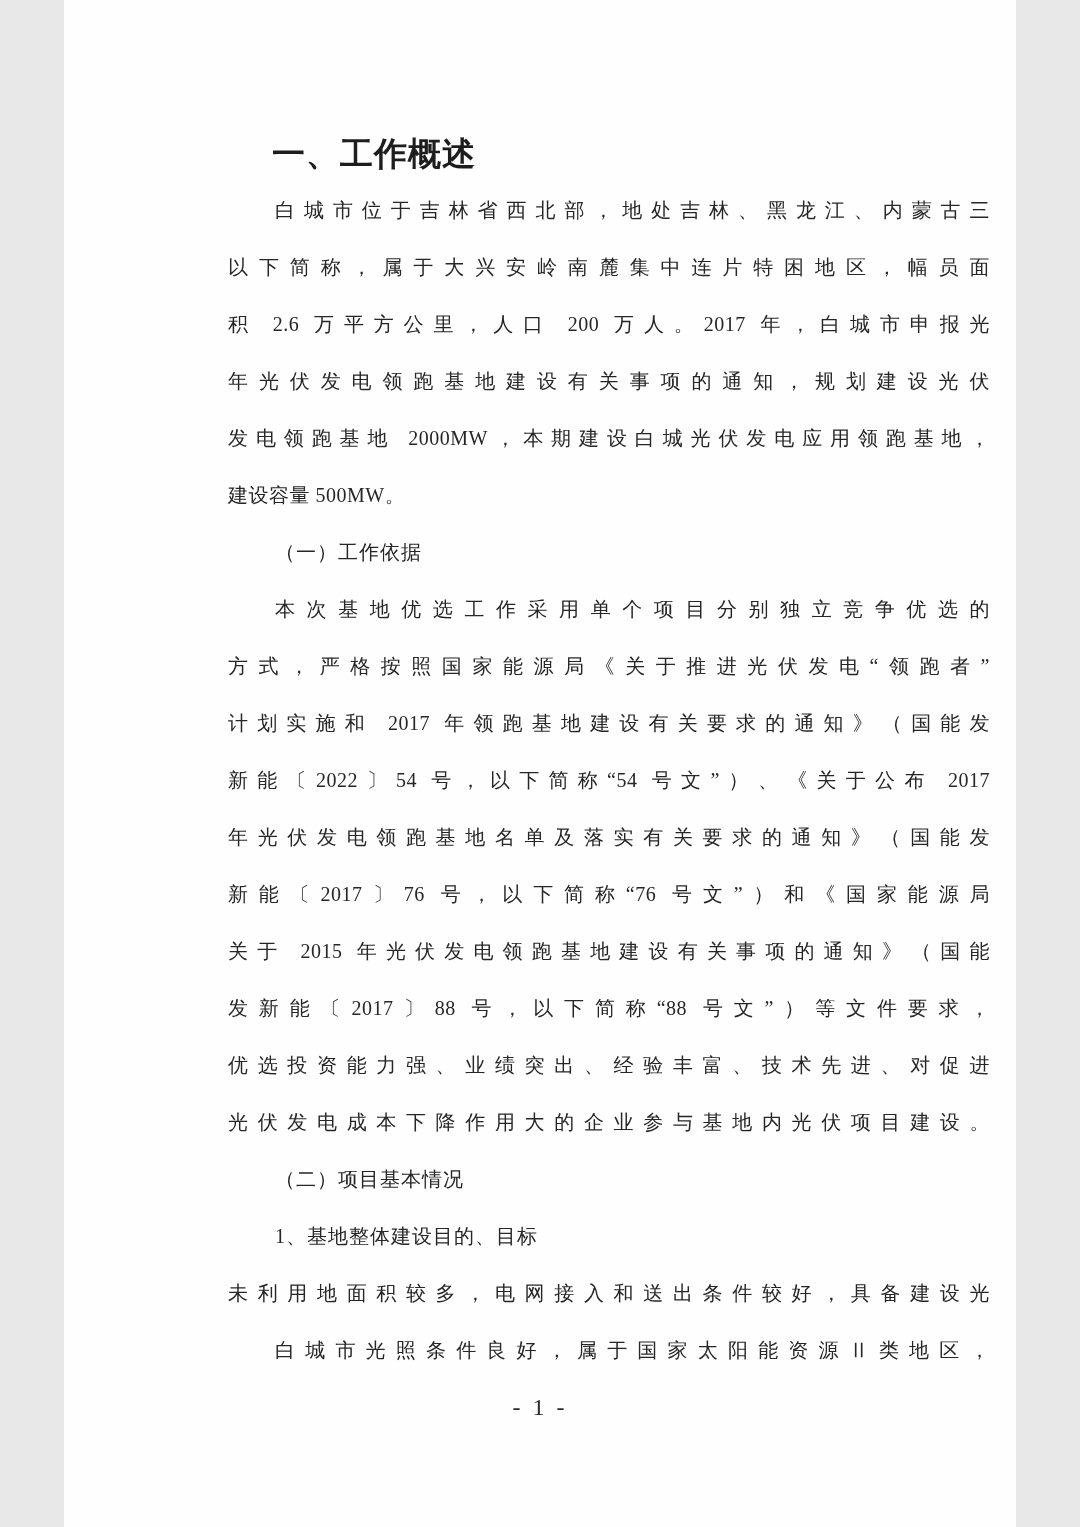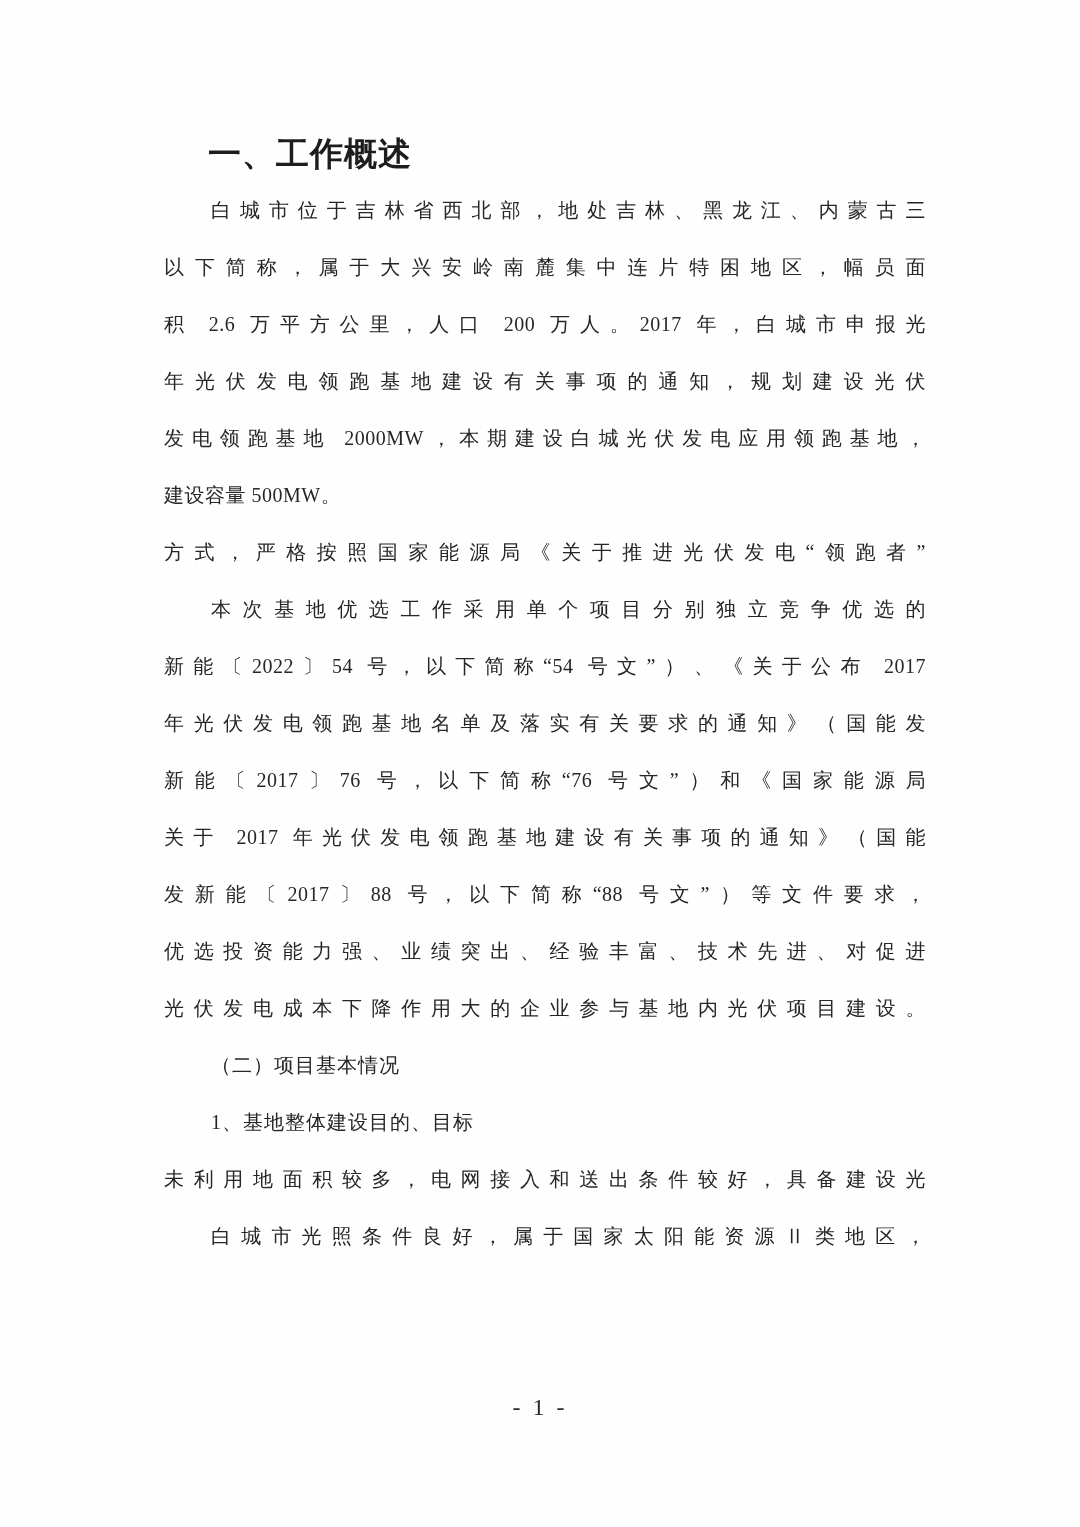--- a/index.html
+++ b/index.html
@@ -1,19 +1,19 @@
 <!DOCTYPE html>
 <html lang="zh"><head>
 <meta charset="utf-8">
 <style>
   html,body { margin:0; padding:0; }
   body { background:#e8e8e8; }
   .page {
     position:relative;
-    width:1080px; height:1527px;
+    width:952px; height:1527px;
     margin:0 auto;
     background:#fefefe;
     color:#262626;
     font-family:"Liberation Serif", serif;
     overflow:hidden;
   }
   .content {
     position:absolute;
     top:125px; left:164px;
     width:762px;
@@ -57,26 +57,28 @@
 
 <div class="page">
   <div class="content">
       <div class="line title">一、工作概述</div>
       <div class="line body indent justify">白城市位于吉林省西北部，地处吉林、黑龙江、内蒙古三</div>
       <div class="line body justify">以下简称，属于大兴安岭南麓集中连片特困地区，幅员面</div>
       <div class="line body justify">积 2.6 万平方公里，人口 200 万人。2017 年，白城市申报光</div>
       <div class="line body justify">年光伏发电领跑基地建设有关事项的通知，规划建设光伏</div>
       <div class="line body justify">发电领跑基地 2000MW，本期建设白城光伏发电应用领跑基地，</div>
       <div class="line body">建设容量 500MW。</div>
+      <div class="line h2">（一）工作依据</div>
+      <div class="line body indent justify">本次基地优选工作采用单个项目分别独立竞争优选的</div>
       <div class="line body justify">方式，严格按照国家能源局《关于推进光伏发电“领跑者”</div>
-      <div class="line body indent justify">本次基地优选工作采用单个项目分别独立竞争优选的</div>
+      <div class="line body justify">计划实施和 2017 年领跑基地建设有关要求的通知》（国能发</div>
       <div class="line body justify">新能〔2022〕54 号，以下简称“54 号文”）、《关于公布 2017</div>
       <div class="line body justify">年光伏发电领跑基地名单及落实有关要求的通知》（国能发</div>
       <div class="line body justify">新能〔2017〕76 号，以下简称“76 号文”）和《国家能源局</div>
-      <div class="line body justify">关于 2017 年光伏发电领跑基地建设有关事项的通知》（国能</div>
+      <div class="line body justify">关于 2015 年光伏发电领跑基地建设有关事项的通知》（国能</div>
       <div class="line body justify">发新能〔2017〕88 号，以下简称“88 号文”）等文件要求，</div>
       <div class="line body justify">优选投资能力强、业绩突出、经验丰富、技术先进、对促进</div>
       <div class="line body justify">光伏发电成本下降作用大的企业参与基地内光伏项目建设。</div>
       <div class="line h2">（二）项目基本情况</div>
       <div class="line h3">1、基地整体建设目的、目标</div>
       <div class="line body justify">未利用地面积较多，电网接入和送出条件较好，具备建设光</div>
       <div class="line body indent justify">白城市光照条件良好，属于国家太阳能资源Ⅱ类地区，</div>
     </div>
   <div class="page-number">- 1 -</div>
 </div>

